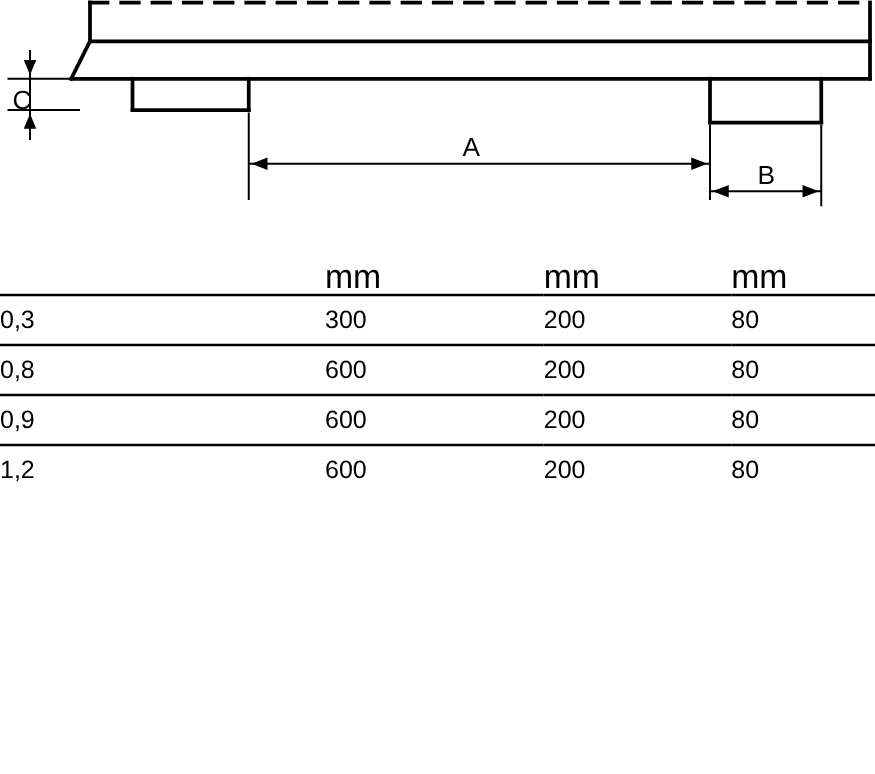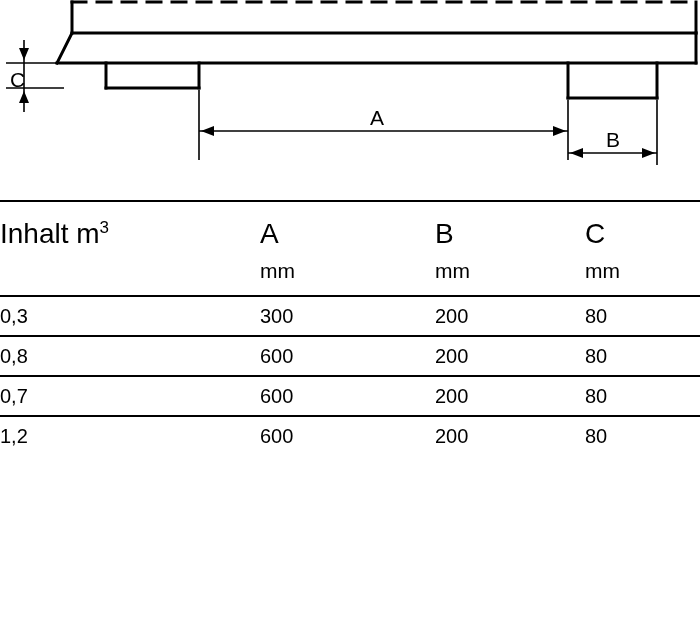--- a/index.html
+++ b/index.html
@@ -58,23 +58,23 @@
   col.c-a     { width: 175px; }
   col.c-b     { width: 150px; }
   col.c-c     { width: 115px; }
 
   tr.head-row td {
     font-size: 28px;
     padding-top: 18px;
     padding-bottom: 4px;
   }
   tr.unit-row td {
-    font-size: 21px;
+    font-size: 27px;
     padding-top: 8px;
-    padding-bottom: 14px;
+    padding-bottom: 0;
   }
   tr.data-row td {
     border-top: 2px solid #000000;
     padding-top: 9px;
     padding-bottom: 9px;
     font-size: 20px;
   }
   tr.rule-top td {
     border-top: 2px solid #000000;
   }
@@ -161,49 +161,41 @@
 
   <div id="table-wrap">
     <table class="spec">
       <colgroup>
         <col class="c-label">
         <col class="c-a">
         <col class="c-b">
         <col class="c-c">
       </colgroup>
       <tbody>
-        <tr class="head-row rule-top">
-          <td class="cell-label">
-            <span class="hdr-inhalt"><span>Inhalt m</span><span class="sup">3</span></span>
-          </td>
-          <td class="cell-a">A</td>
-          <td class="cell-b">B</td>
-          <td class="cell-c">C</td>
-        </tr>
         <tr class="unit-row">
           <td class="cell-label"></td>
           <td class="cell-a">mm</td>
           <td class="cell-b">mm</td>
           <td class="cell-c">mm</td>
         </tr>
 
         <tr class="data-row">
           <td class="cell-label">0,3</td>
           <td class="cell-a">300</td>
           <td class="cell-b">200</td>
           <td class="cell-c">80</td>
         </tr>
         <tr class="data-row">
           <td class="cell-label">0,8</td>
           <td class="cell-a">600</td>
           <td class="cell-b">200</td>
           <td class="cell-c">80</td>
         </tr>
         <tr class="data-row">
-          <td class="cell-label">0,7</td>
+          <td class="cell-label">0,9</td>
           <td class="cell-a">600</td>
           <td class="cell-b">200</td>
           <td class="cell-c">80</td>
         </tr>
         <tr class="data-row">
           <td class="cell-label">1,2</td>
           <td class="cell-a">600</td>
           <td class="cell-b">200</td>
           <td class="cell-c">80</td>
         </tr>

